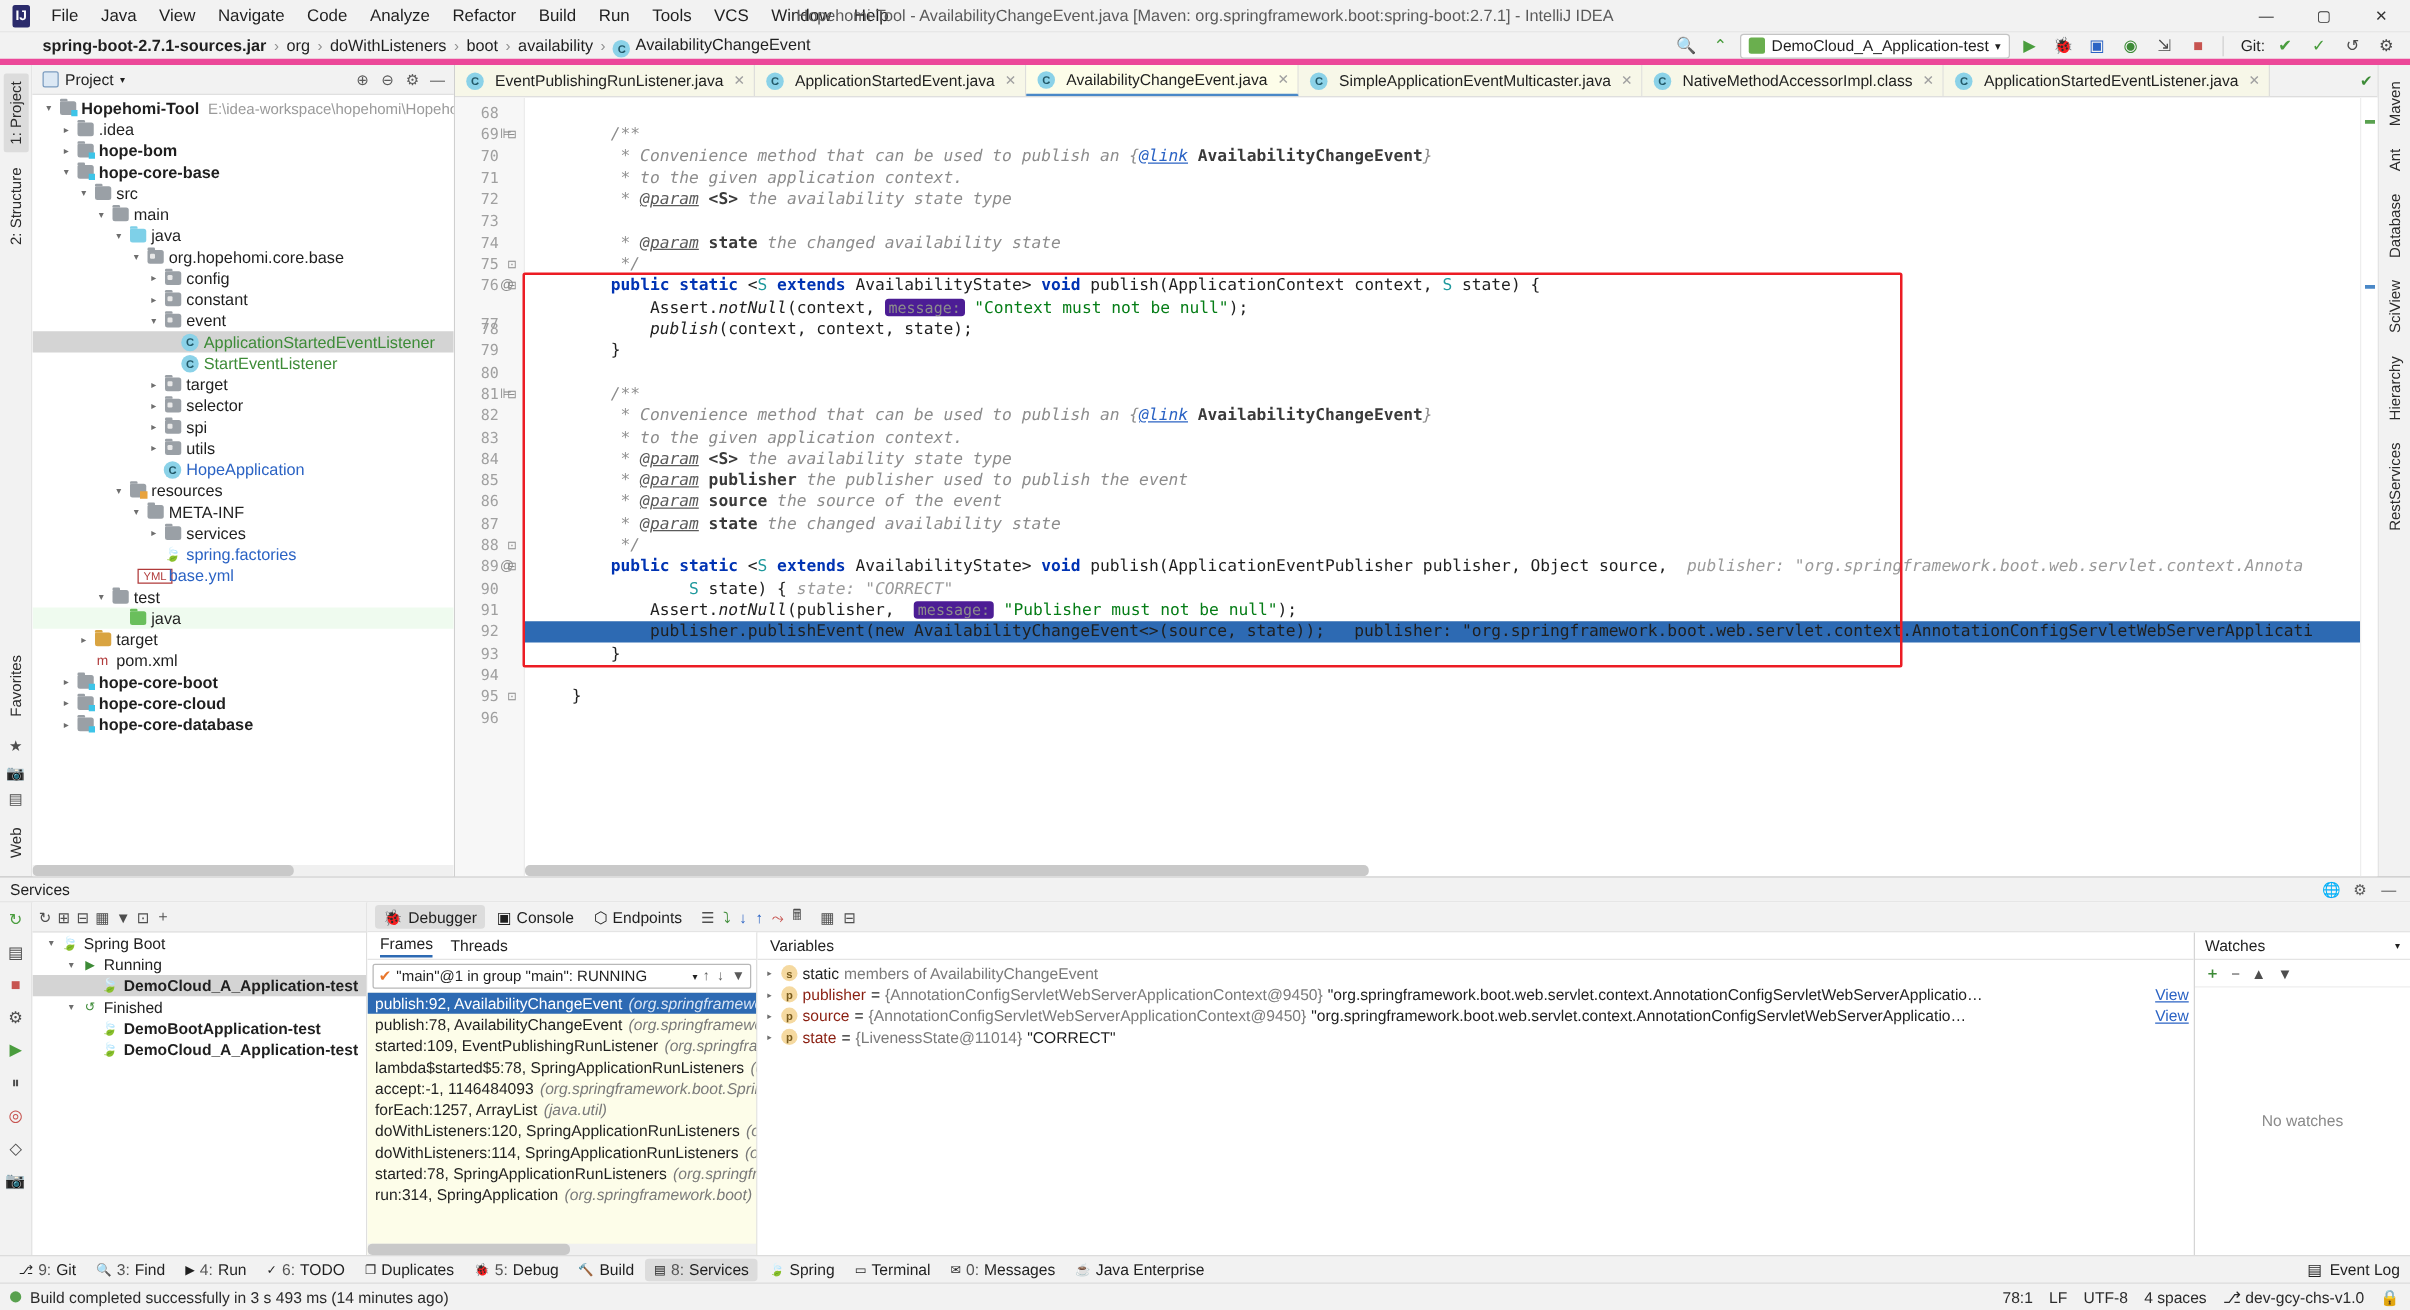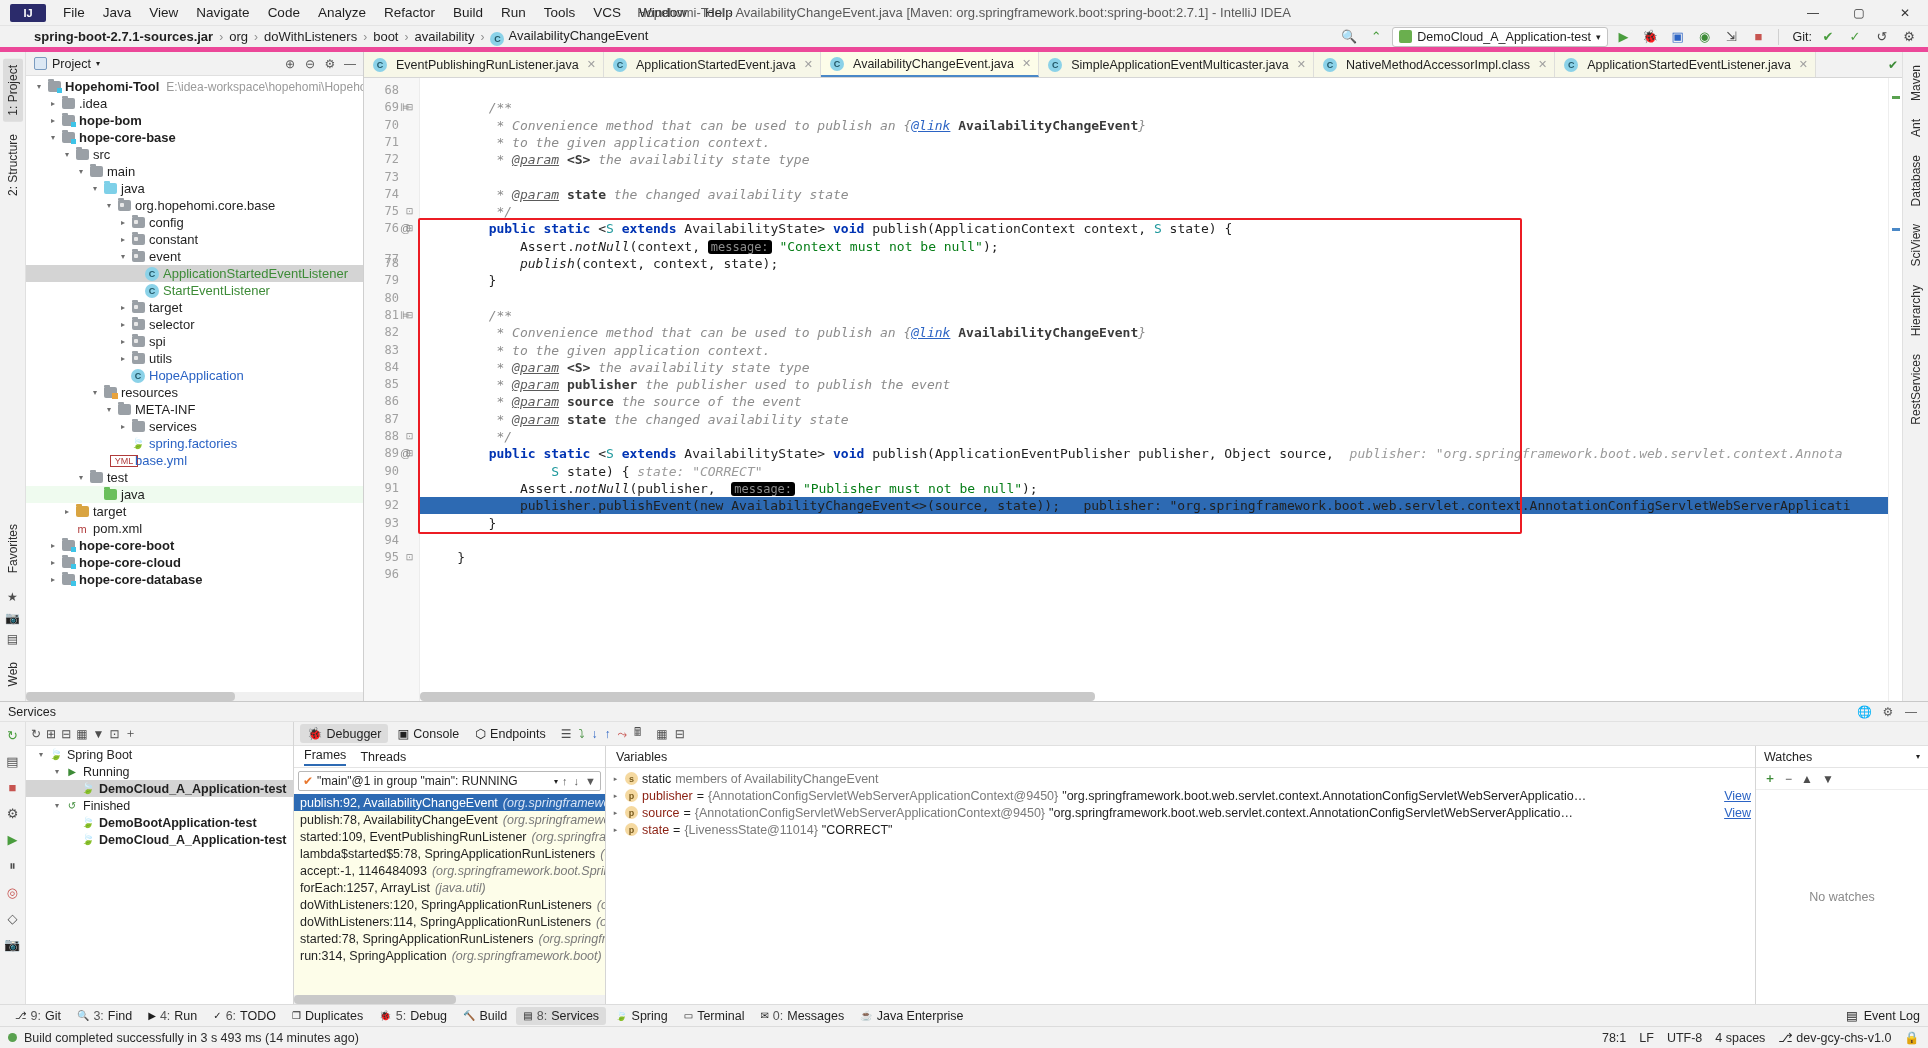--- a/index.html
+++ b/index.html
@@ -9,21 +9,21 @@
     font-family:"Liberation Sans", sans-serif;
     font-size:13px; color:#1f1f1f;
     background:#f2f2f2;
     overflow:hidden;
     -webkit-font-smoothing:antialiased;
   }
   .app { width:1928px; height:1048px; display:flex; flex-direction:column; position:relative; }
 
   
   .titlebar { height:26px; background:#f2f2f2; display:flex; align-items:center; position:relative; border-bottom:1px solid #e4e4e4; }
-  .ij-logo { width:36px; height:18px; margin:0 8px 0 10px; background:#2b2b6b; border-radius:2px; color:#fff; font-size:11px; font-weight:bold; display:flex; align-items:center; justify-content:center; }
+  .ij-logo { width:14px; height:18px; margin:0 8px 0 10px; background:#2b2b6b; border-radius:2px; color:#fff; font-size:11px; font-weight:bold; display:flex; align-items:center; justify-content:center; }
   .menu { display:flex; align-items:center; gap:0px; }
   .menu-item { padding:3px 9px; font-size:13.5px; color:#1f1f1f; cursor:default; white-space:nowrap; }
   .win-title { position:absolute; left:0; right:0; text-align:center; font-size:13px; color:#5a5a5a; pointer-events:none; }
   .win-btns { margin-left:auto; display:flex; }
   .win-btn { width:46px; height:26px; display:flex; align-items:center; justify-content:center; font-size:12px; color:#333; }
 
   
   .navbar { height:26px; background:#f2f2f2; display:flex; align-items:center; padding-left:30px; border-bottom:5px solid #ec4899; position:relative; }
   .crumbs { display:flex; align-items:center; font-size:13px; }
   .crumb { padding:1px 4px; color:#1f1f1f; white-space:nowrap; }
@@ -102,21 +102,21 @@
   .fold { position:absolute; right:4px; width:11px; height:17.3px; line-height:17.3px; text-align:center; font-size:9px; color:#8c8c8c; }
 
   .c-key   { color:#0033b3; font-weight:bold; }
   .c-cmt   { color:#8c8c8c; font-style:italic; }
   .c-cmtb  { color:#3a3a3a; font-style:normal; font-weight:bold; }
   .c-tag   { color:#5a5a5a; font-style:italic; text-decoration:underline; }
   .c-lnk   { color:#2b63c4; font-style:italic; text-decoration:underline; }
   .c-gen   { color:#20999d; }
   .c-str   { color:#067d17; }
   .c-ita   { color:#1f1f1f; font-style:italic; }
-  .c-hint  { color:#8c8c8c; background:#000000; border-radius:3px; padding:0 3px; font-size:12px; }
+  .c-hint  { color:#8c8c8c; background:#4c1d95; border-radius:3px; padding:0 3px; font-size:12px; }
   .c-inlay { color:#9a9a9a; font-style:italic; }
   .c-pln   { color:#1f1f1f; }
 
   .hl-line { position:absolute; left:0; right:0; height:17.3px; background:#2d6ab3; }
   .redbox { position:absolute; border:2.5px solid #ec1c24; border-radius:2px; pointer-events:none; z-index:5; }
   .ed-hsb { position:absolute; left:56px; bottom:0; height:9px; background:transparent; }
   .ed-hsb i { display:block; height:9px; background:#c9c9c9; border-radius:4px; }
   .ed-marks { width:14px; flex:0 0 14px; background:#fff; border-left:1px solid #eee; position:relative; }
   .ed-mk { position:absolute; right:2px; width:8px; height:3px; }
 

